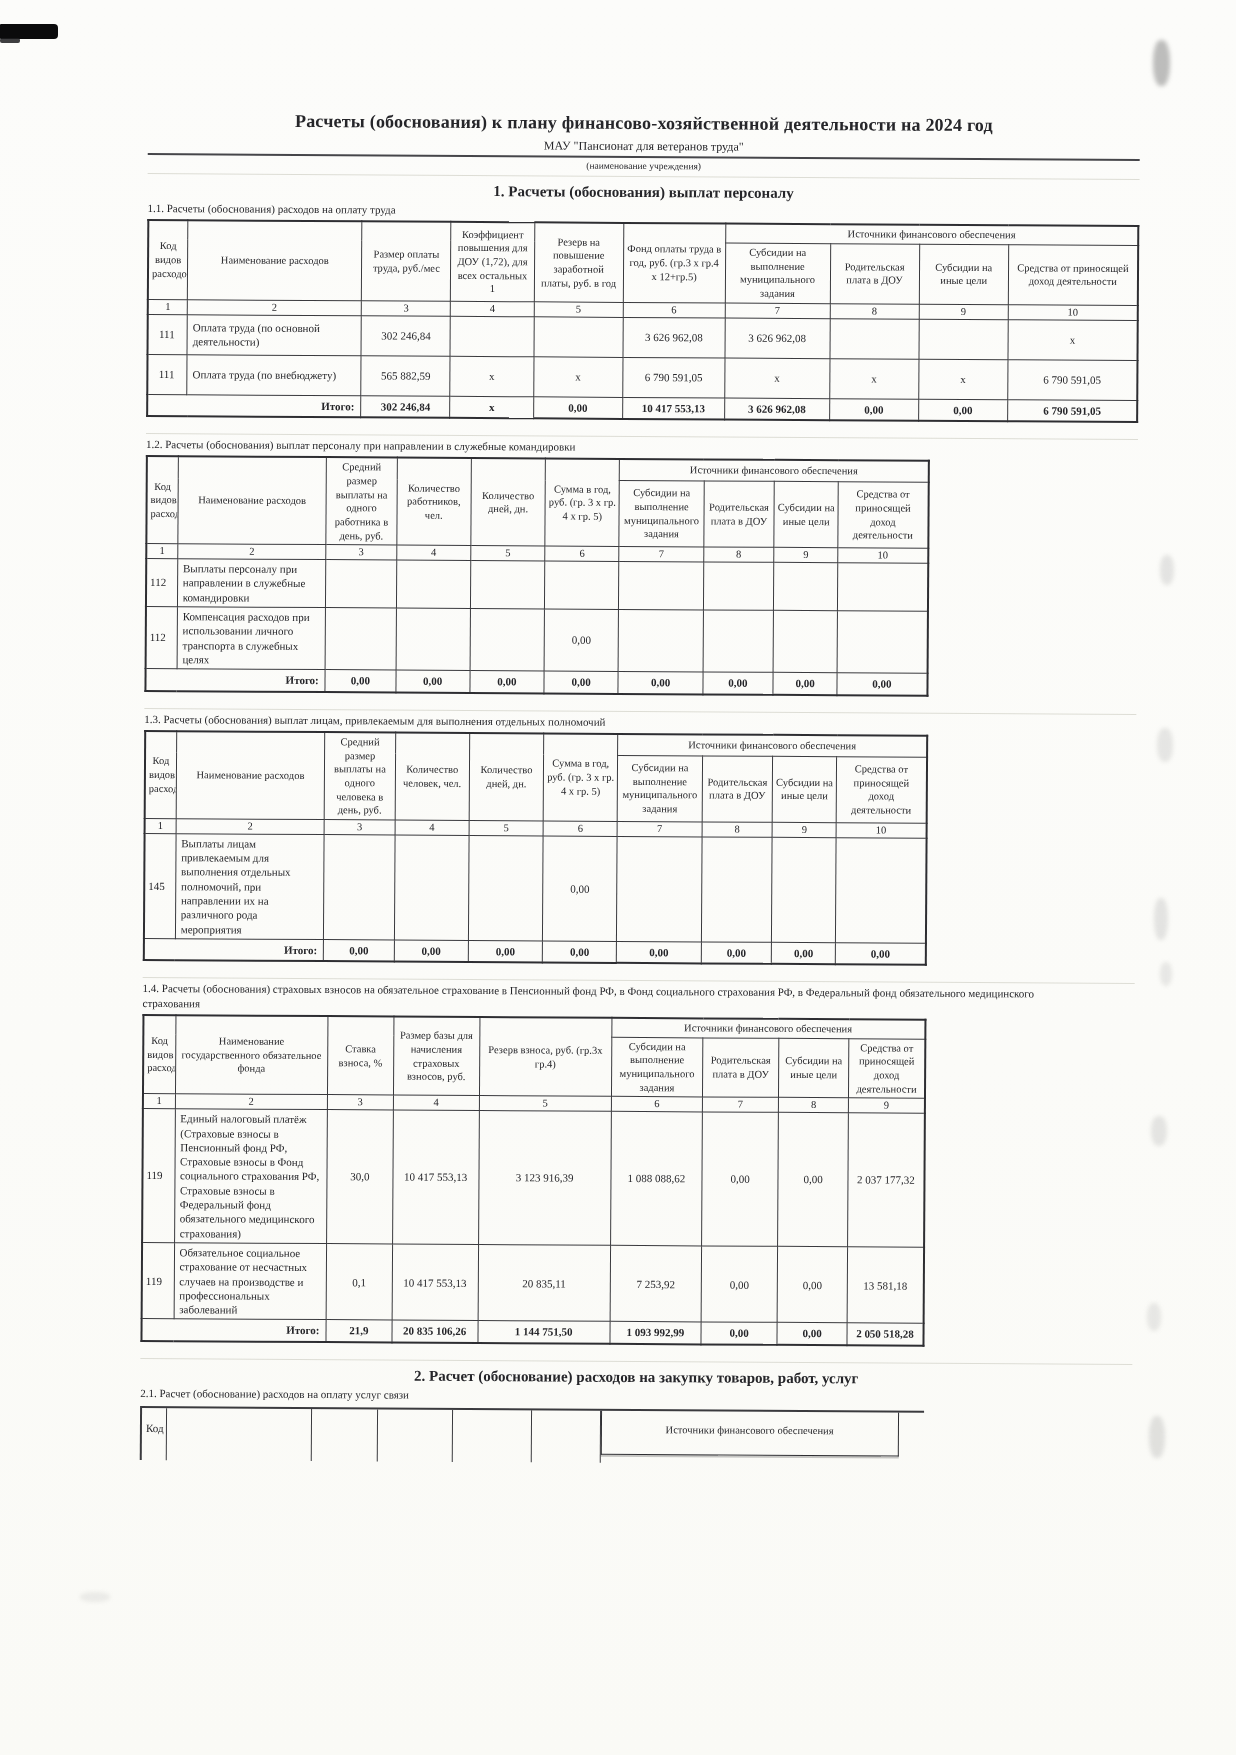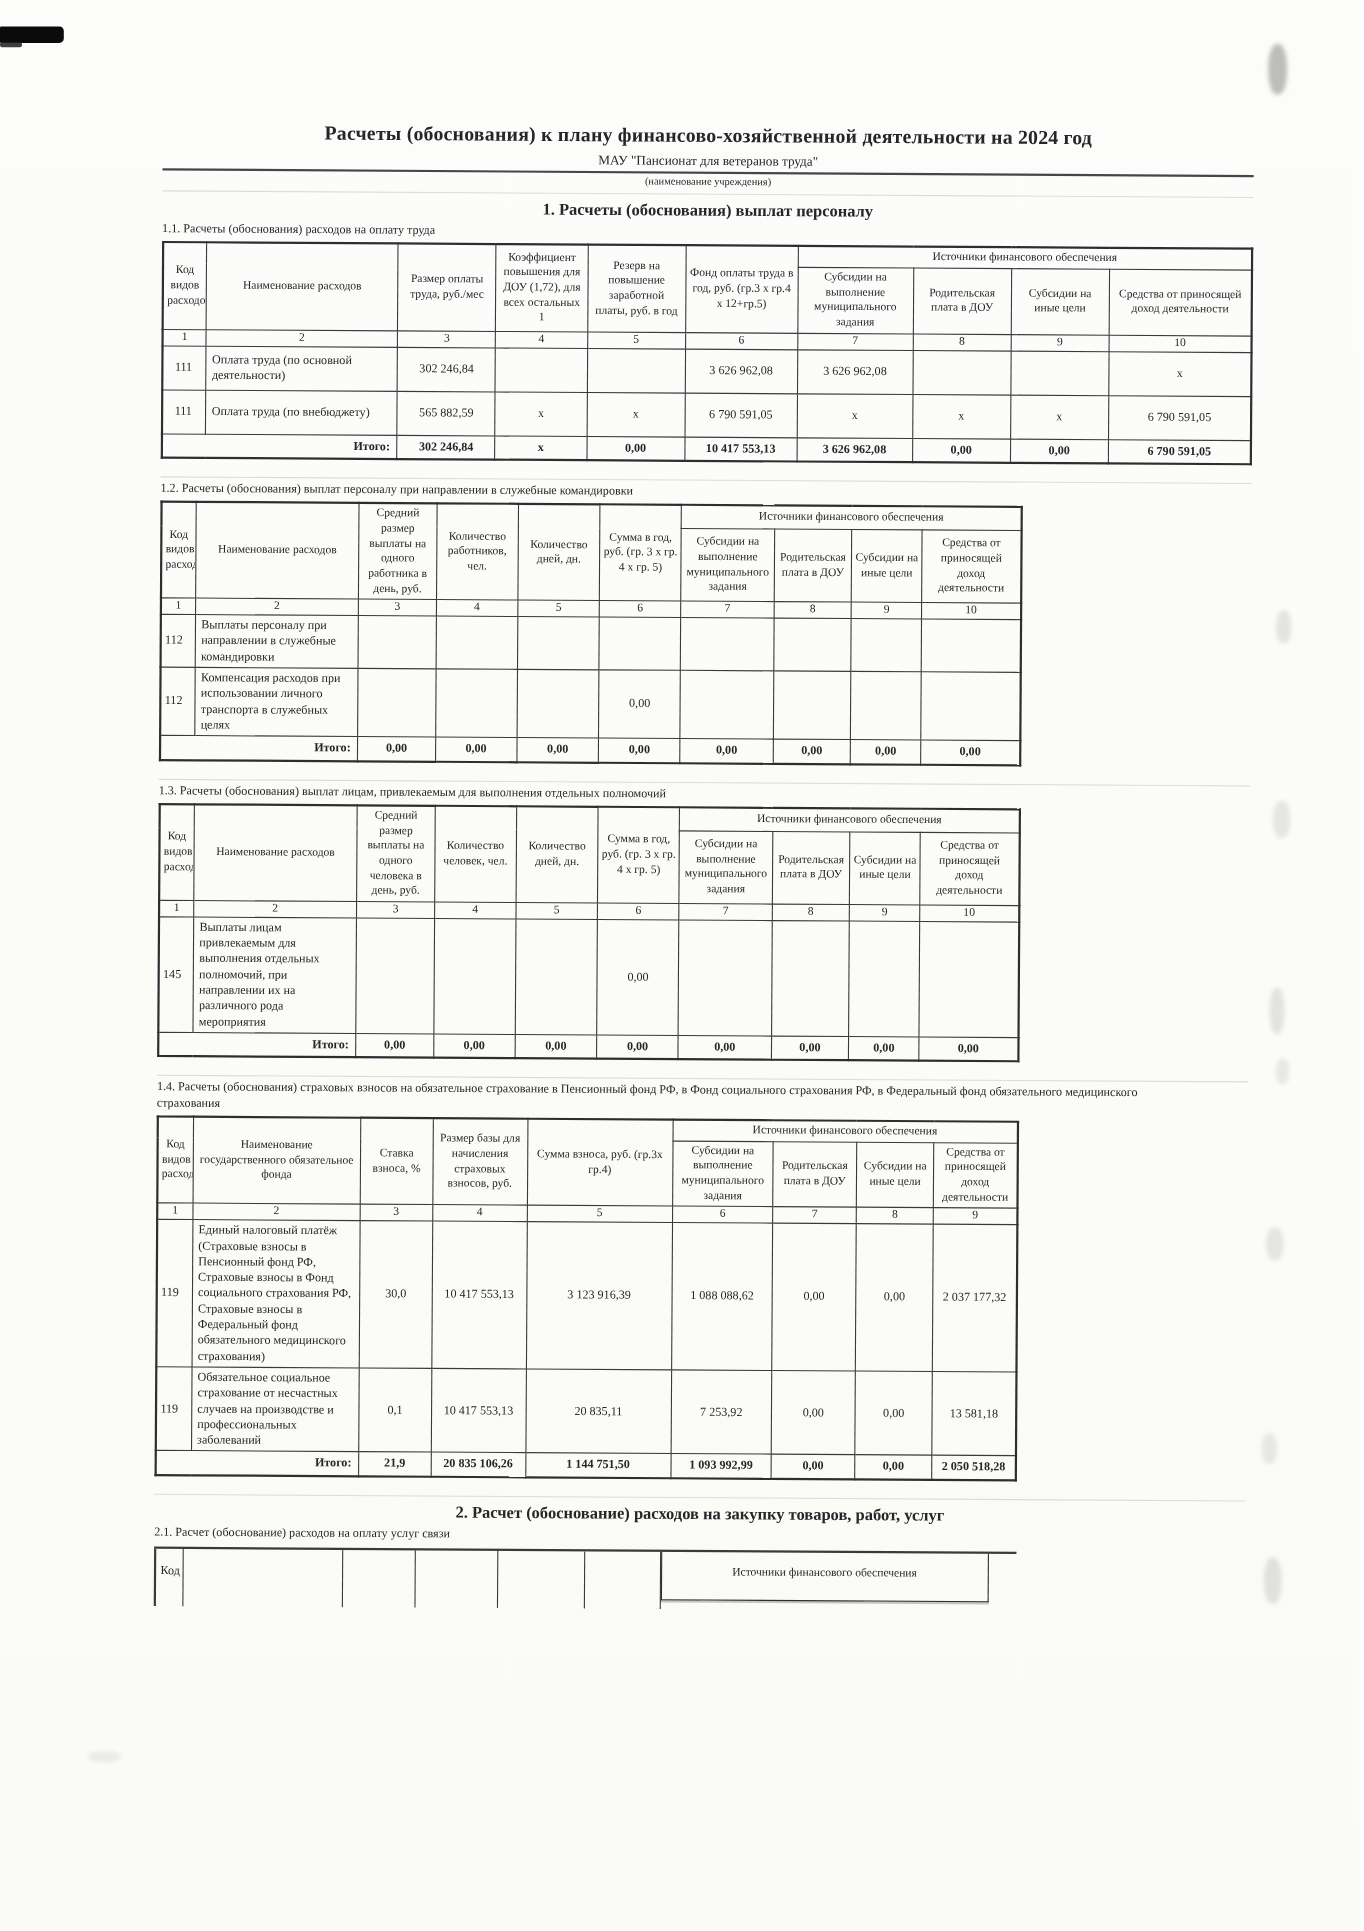--- a/index.html
+++ b/index.html
@@ -348,21 +348,21 @@
               <col style="width: 9.7%;">
               <col style="width: 9%;">
               <col style="width: 9.7%;">
             </colgroup>
             <tbody>
               <tr>
                 <th rowspan="2">Код видов расходов</th>
                 <th rowspan="2">Наименование государственного обязательное фонда</th>
                 <th rowspan="2">Ставка взноса, %</th>
                 <th rowspan="2">Размер базы для начисления страховых взносов, руб.</th>
-                <th rowspan="2">Сумма взноса, руб. (гр.3х гр.4)</th>
+                <th rowspan="2">Резерв взноса, руб. (гр.3х гр.4)</th>
                 <th colspan="4">Источники финансового обеспечения</th>
               </tr>
               <tr>
                 <th>Субсидии на выполнение муниципального задания</th>
                 <th>Родительская плата в ДОУ</th>
                 <th>Субсидии на иные цели</th>
                 <th>Средства от приносящей доход деятельности</th>
               </tr>
               <tr class="nums">
                 <td>1</td>

